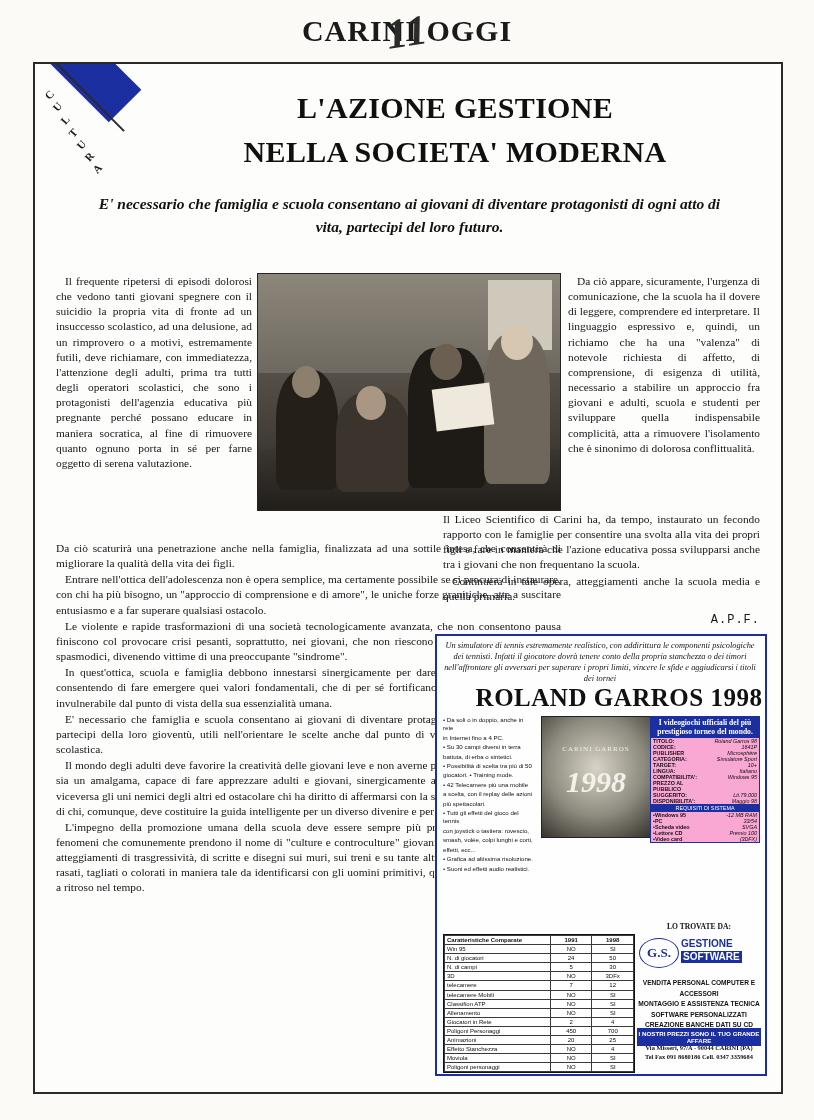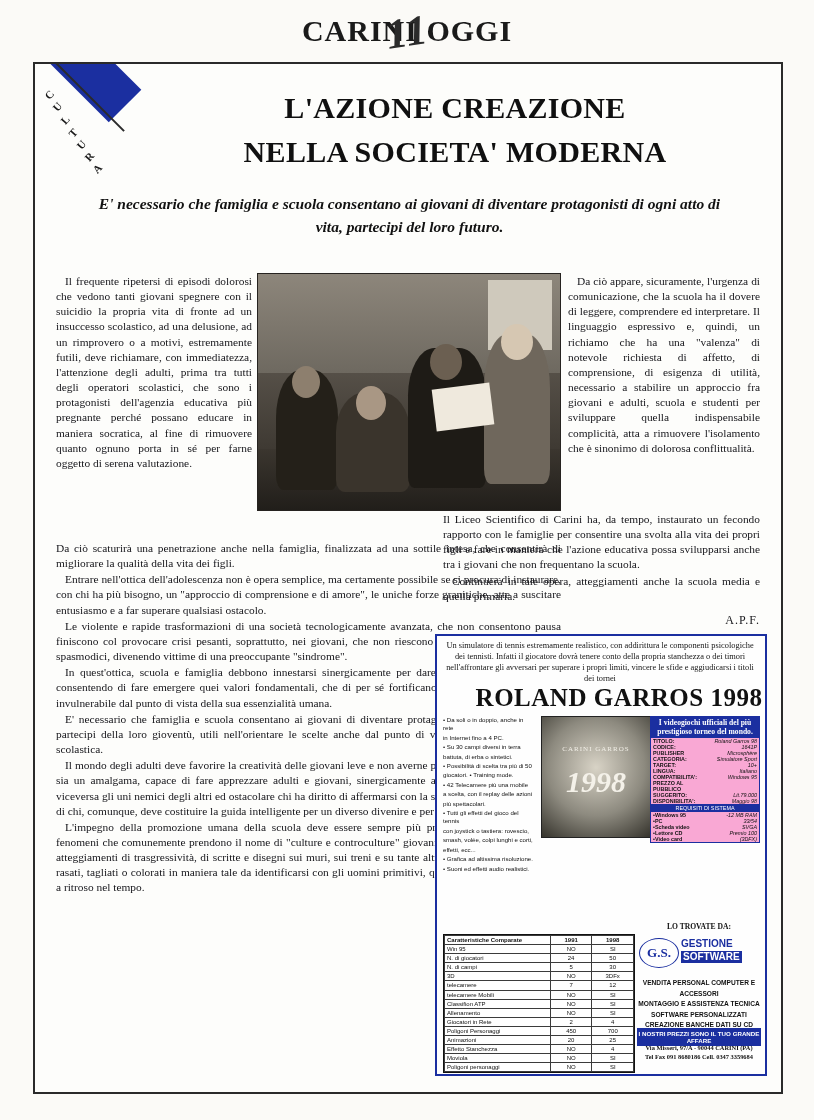--- a/index.html
+++ b/index.html
@@ -160,21 +160,21 @@
     left: 408px;
     top: 448px;
     width: 317px;
   }
   .signature {
     position: absolute;
     left: 408px;
     top: 549px;
     width: 317px;
     text-align: right;
-    font-family: Liberation Serif, serif;
+    font-family: Liberation Mono, monospace;
     font-size: 12px;
     letter-spacing: 1px;
   }
   
   .photo {
     position: absolute;
     left: 222px;
     top: 209px;
     width: 302px;
     height: 236px;
@@ -213,20 +213,21 @@
     height: 438px;
     border: 2px solid #1b2fa0;
     background: #fefefe;
   }
   .ad-blurb {
     position: absolute;
     left: 6px;
     top: 5px;
     width: 314px;
     font-family: "Liberation Serif", serif;
+    font-style: italic;
     font-size: 8.4px;
     line-height: 1.3;
     text-align: center;
     color: #141414;
   }
   .ad-title {
     position: absolute;
     left: 0;
     top: 48px;
     width: 364px;
@@ -413,21 +414,21 @@
         <span style="left:10px; top:14px; transform:rotate(-48deg)">U</span>
         <span style="left:18px; top:27px; transform:rotate(-48deg)">L</span>
         <span style="left:26px; top:40px; transform:rotate(-48deg)">T</span>
         <span style="left:34px; top:52px; transform:rotate(-48deg)">U</span>
         <span style="left:42px; top:64px; transform:rotate(-48deg)">R</span>
         <span style="left:50px; top:76px; transform:rotate(-48deg)">A</span>
       </div>
     </div>
 
     <div class="headline">
-      <div>L'AZIONE CREAZIONE</div>
+      <div>L'AZIONE GESTIONE</div>
       <div>NELLA SOCIETA' MODERNA</div>
     </div>
 
     <div class="subhead">E' necessario che famiglia e scuola consentano ai  giovani  di diventare protagonisti di ogni atto di vita, partecipi del loro futuro.</div>
 
     <div class="photo">
       <div class="ph-bg"></div>
       <div class="wall"></div>
       <div class="window"></div>
       <div class="desk"></div>

